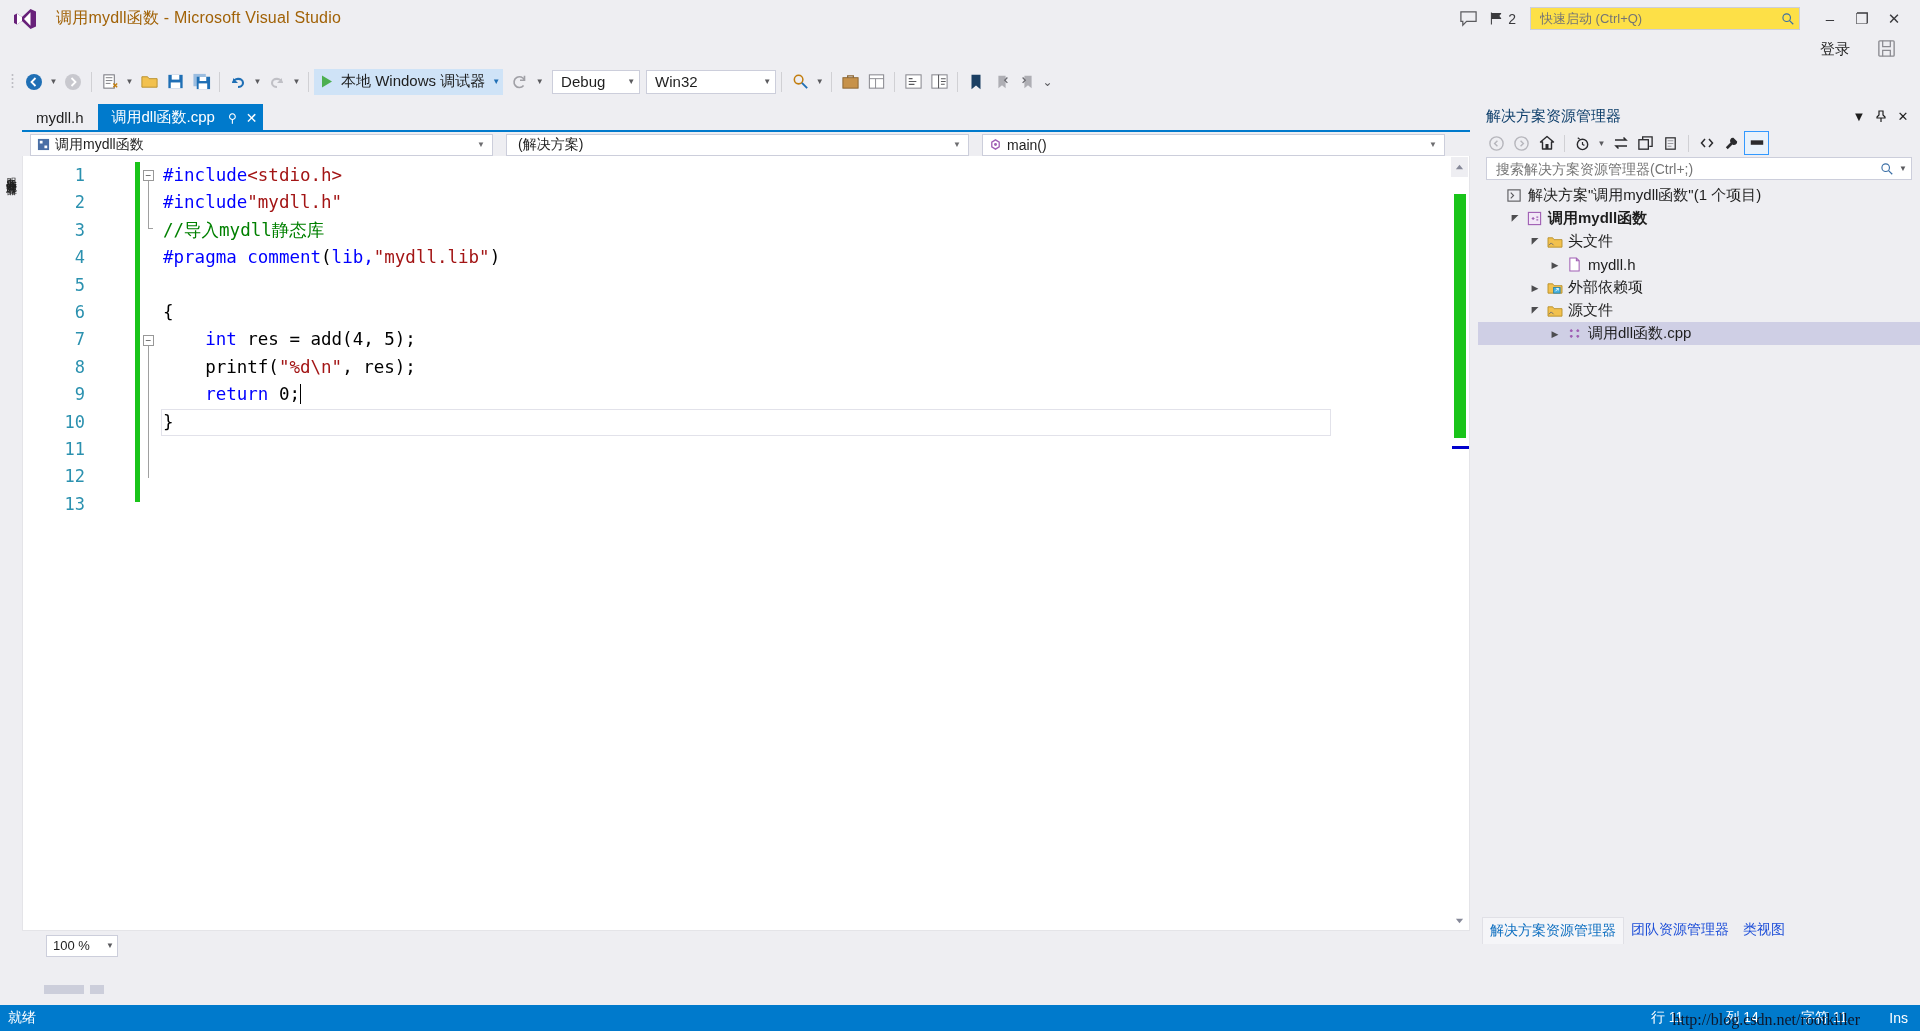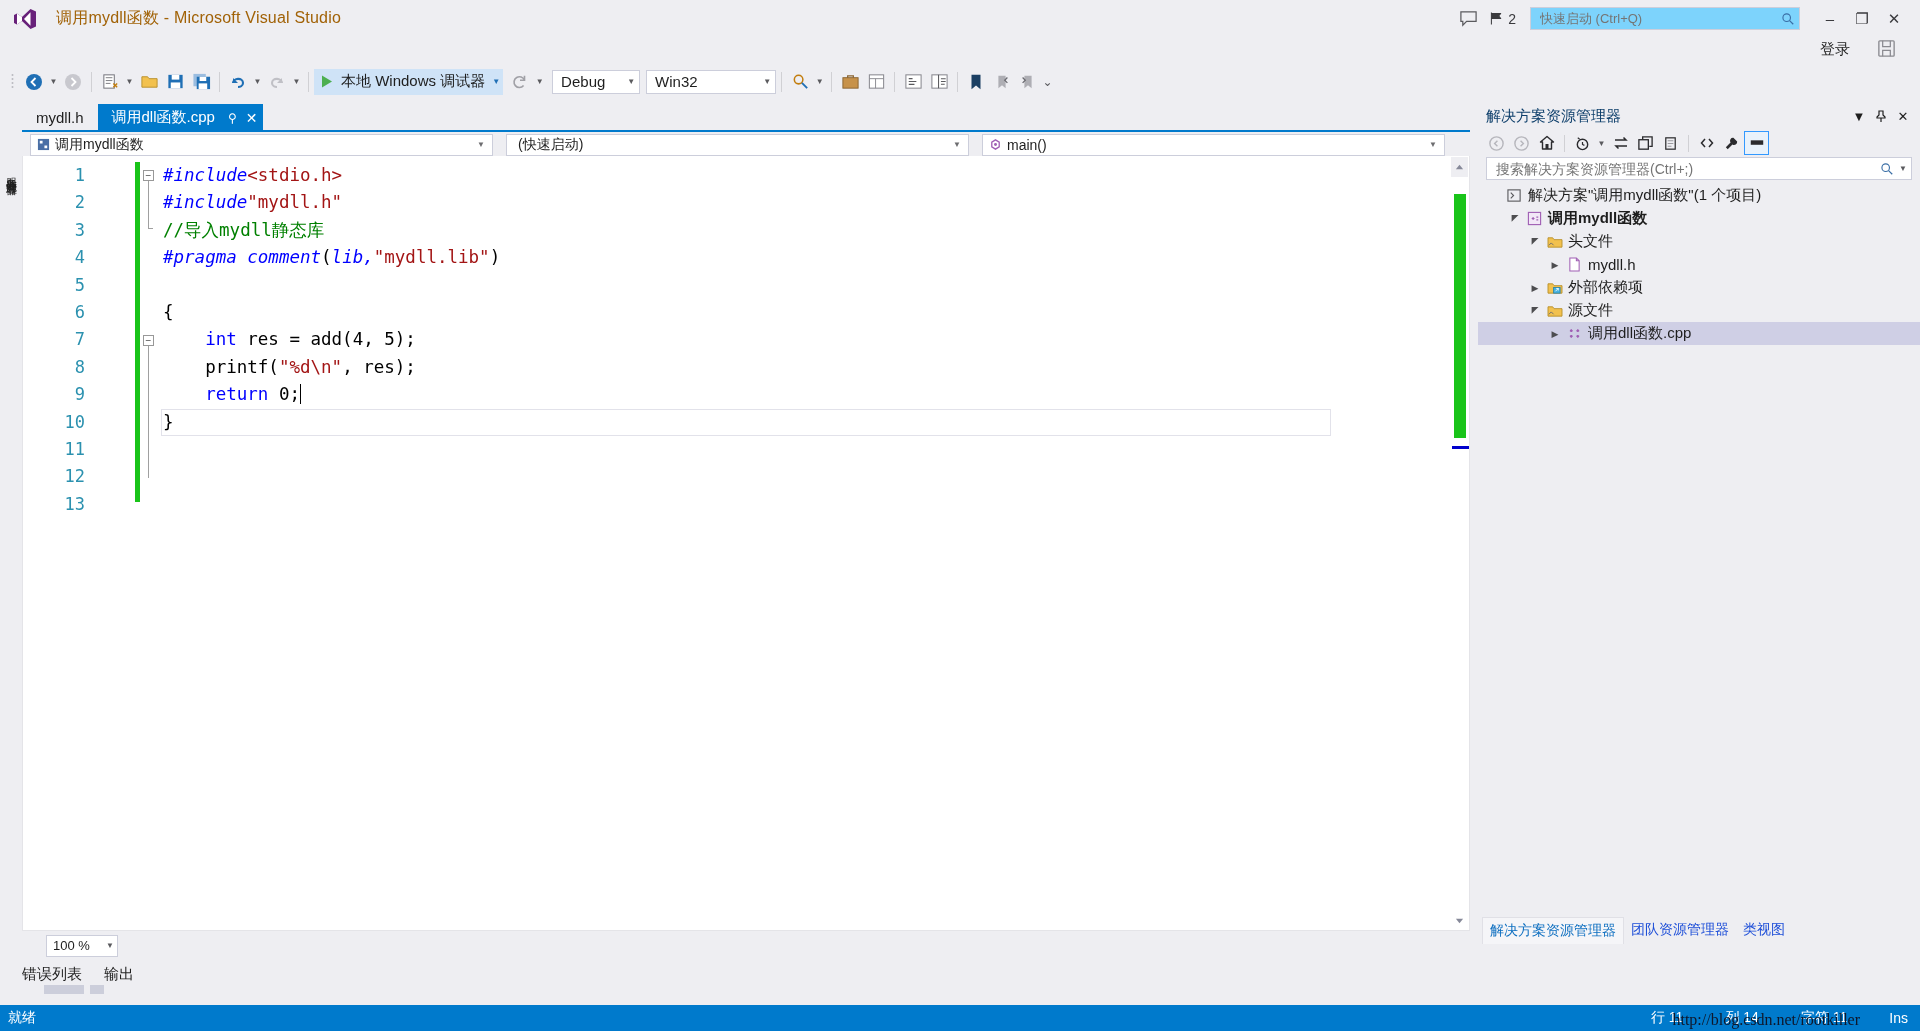--- a/index.html
+++ b/index.html
@@ -20,21 +20,21 @@
   }
   .vs-logo { margin-left: 12px; width: 26px; height: 26px; display:flex; align-items:center; justify-content:center; }
   .title-text {
     margin-left: 18px; font-size: 16px; color:#a16207; letter-spacing:0.2px;
     white-space: nowrap;
   }
   .title-right { position:absolute; right:0; top:0; height:37px; display:flex; align-items:center; }
   .feedback-icon { margin-right: 8px; width:24px; height:24px; display:flex;align-items:center;justify-content:center;}
   .notif { display:flex; align-items:center; gap:3px; margin-right:14px; color:#3a3a3e; font-size:14px;}
   .quick-launch {
-    width: 270px; height: 23px; background:#7dd3fc; border:1px solid #cccedb;
+    width: 270px; height: 23px; background:#fde047; border:1px solid #cccedb;
     display:flex; align-items:center; padding:0 4px 0 7px; margin-right:14px;
   }
   .quick-launch input {
     border:0; outline:0; flex:1; font-size:13px; color:#6d6d70;
     font-family:"Liberation Sans", sans-serif; background:transparent;
   }
   .win-btns { display:flex; align-items:center; margin-right:10px; }
   .win-btn { width:32px; height:28px; display:flex; align-items:center; justify-content:center; color:#3a3a3e; font-size:15px;}
   .win-btn:last-child { margin-right:0; }
 
@@ -123,21 +123,21 @@
     display:flex; align-items:center; justify-content:center; font-size:10px; color:#444;
     line-height:9px;
   }
   .fold-line { position:absolute; width:1px; background:#a0a0a0; left:5px; }
   .code-lines {
     position:absolute; left:140px; top:6px; right:0; top:6px;
     font-family:"DejaVu Sans Mono","Liberation Mono",monospace; font-size:17.5px;
   }
   .cl { height:27.4px; line-height:27.4px; white-space:pre; }
   .kw { color:#0000ff; }
-  .pp { color:#0000ff;font-style:italic; }
+  .pp { color:#0000ff; }
   .str { color:#a31515; }
   .cmt { color:#008000; }
   .plain { color:#000000; }
   .cur-line-box {
     position:absolute; left:138px; width:1170px; height:27px;
     border:1px solid #e2e2ea;
   }
   .caret { display:inline-block; width:1px; height:20px; background:#000; vertical-align:-4px; }
   .ed-marker-up { position:absolute; right:1px; top:1px; width:17px; height:20px; background:#eeeef2; display:flex;align-items:center;justify-content:center;}
   .scroll-track-green { position:absolute; right:3px; top:38px; width:12px; height:244px; background:#19c419; }
@@ -427,21 +427,21 @@
         <span class="ticon" style="width:18px">
           <svg width="13" height="13" viewBox="0 0 14 14">
               <rect x="1" y="1" width="12" height="12" fill="#4a6fa5"></rect>
               <path d="M3 3h3v3H3zM8 8h3v3H8z" fill="#fff"></path>
             </svg>
         </span>
         <span class="txt">调用mydll函数</span>
         <span class="ar">▼</span>
       </div>
       <div class="navcombo" style="width:463px;margin-left:13px">
-        <span class="txt" style="padding-left:8px">(快速启动)</span>
+        <span class="txt" style="padding-left:8px">(解决方案)</span>
         <span class="ar">▼</span>
       </div>
       <div class="navcombo" style="width:463px;margin-left:13px">
         <span class="ticon" style="width:18px">
           <svg width="13" height="13" viewBox="0 0 14 14">
               <path d="M7 2l4 2.5v5L7 12 3 9.5v-5z" fill="none" stroke="#a05fb4" stroke-width="1.4"></path>
               <circle cx="7" cy="7" r="1.6" fill="#a05fb4"></circle>
             </svg>
         </span>
         <span class="txt">main()</span>
@@ -505,24 +505,20 @@
     </div>
 
     <div class="zoom-bar">
       <div class="zoom-combo">
         <span>100 %</span>
         <span class="ar">▼</span>
       </div>
     </div>
   </div>
 
-  <div class="bottom-tabs" id="bottomtabs">
-      <div class="bottom-tab">错误列表</div>
-      <div class="bottom-tab">输出</div>
-    </div>
   <div class="bottom-bars">
     <div class="bbar1"></div>
     <div class="bbar2"></div>
   </div>
 
   <div class="se">
     <div class="se-head">
       <span class="se-title">解决方案资源管理器</span>
       <span class="se-dots"></span>
       <span class="se-hbtn">▼</span>

